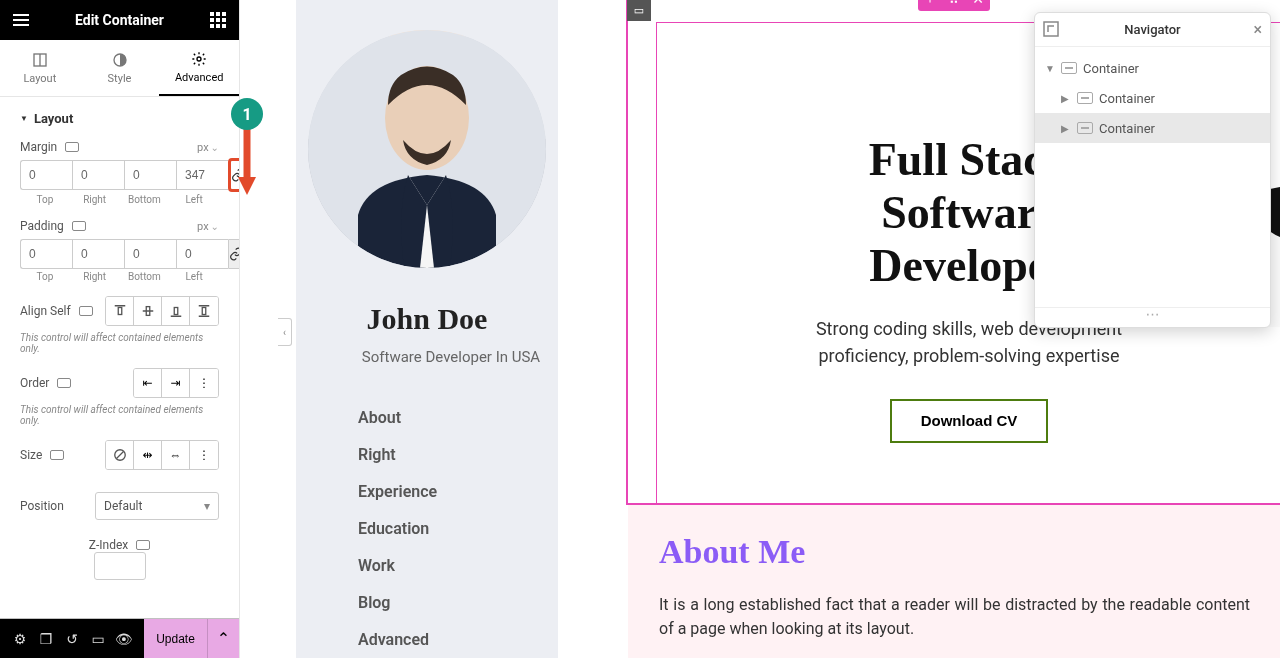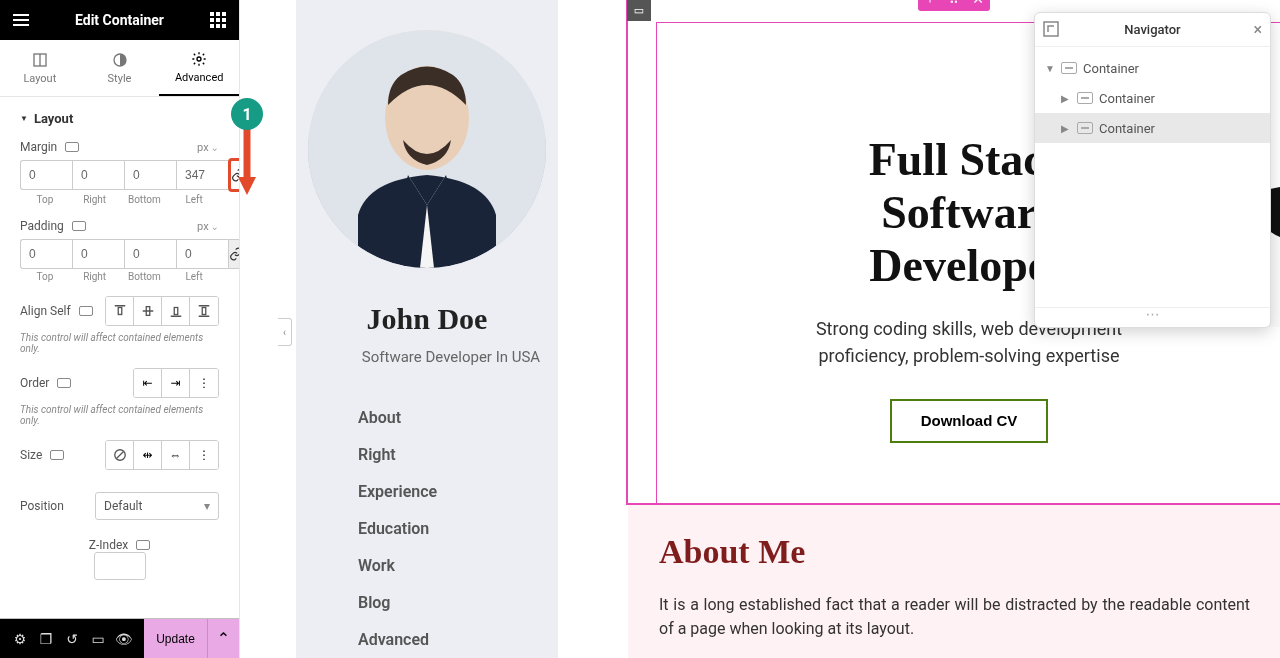--- a/index.html
+++ b/index.html
@@ -76,21 +76,21 @@
   .inner-outline{ position:absolute; left:28px; top:22px; width:100%; bottom:0; border-top:1px solid #e845b6; border-left:1px solid #e845b6;}
   .handle-bar{ position:absolute; left:50%; top:-13px; transform:translateX(-50%); display:flex; background:#e845b6; height:24px; border-radius:3px; align-items:center; z-index:5;}
   .handle-bar span{ width:24px; height:24px; display:flex; align-items:center; justify-content:center; color:#fff; font-size:14px; cursor:pointer;}
   .responsive-tag{ position:absolute; left:-1px; top:-1px; width:24px; height:22px; background:#555; color:#fff; display:flex; align-items:center; justify-content:center; font-size:11px; z-index:4;}
 
   .hero h1{ font-family:"Times New Roman", serif; font-size:46px; font-weight:700; line-height:1.15; text-align:center; max-width:380px; margin:90px auto 0; color:#111;}
   .hero p{ font-size:18px; text-align:center; max-width:360px; margin:22px auto 0; color:#333; line-height:1.5;}
   .cv-btn{ display:block; width:158px; height:44px; border:2px solid #4d7c0f; margin:30px auto 0; background:transparent; font-size:15px; font-weight:600; cursor:pointer;}
 
   .about { background:#fff2f4; padding:28px 30px; height:155px; border-left:1px solid transparent;}
-  .about h2{ font-family:"Times New Roman", serif; font-size:34px; font-weight:700; margin-bottom:22px; color:#7f1d1d;}
+  .about h2{ font-family:"Times New Roman", serif; font-size:34px; font-weight:700; margin-bottom:22px; color:#8b5cf6;}
   .about p{ font-size:16px; color:#333; line-height:1.5; text-align:justify;}
 
   .suit-figure{ position:absolute; right:0; top:187px; width:80px; height:140px; overflow:hidden; z-index:1;}
 
   
   .navigator { position:absolute; right:9px; top:12px; width:237px; background:#fff; border:1px solid #ddd; border-radius:6px; box-shadow:0 4px 16px rgba(0,0,0,0.18); z-index:60; overflow:hidden;}
   .nav-head{ height:34px; display:flex; align-items:center; justify-content:center; border-bottom:1px solid #eee; position:relative; font-size:13px; font-weight:500; color:#333;}
   .nav-head .dock{ position:absolute; left:8px; top:8px; width:16px; height:16px; }
   .nav-head .close{ position:absolute; right:8px; top:7px; font-size:16px; color:#888; cursor:pointer;}
   .tree{ padding:6px 0 0; min-height:260px;}

